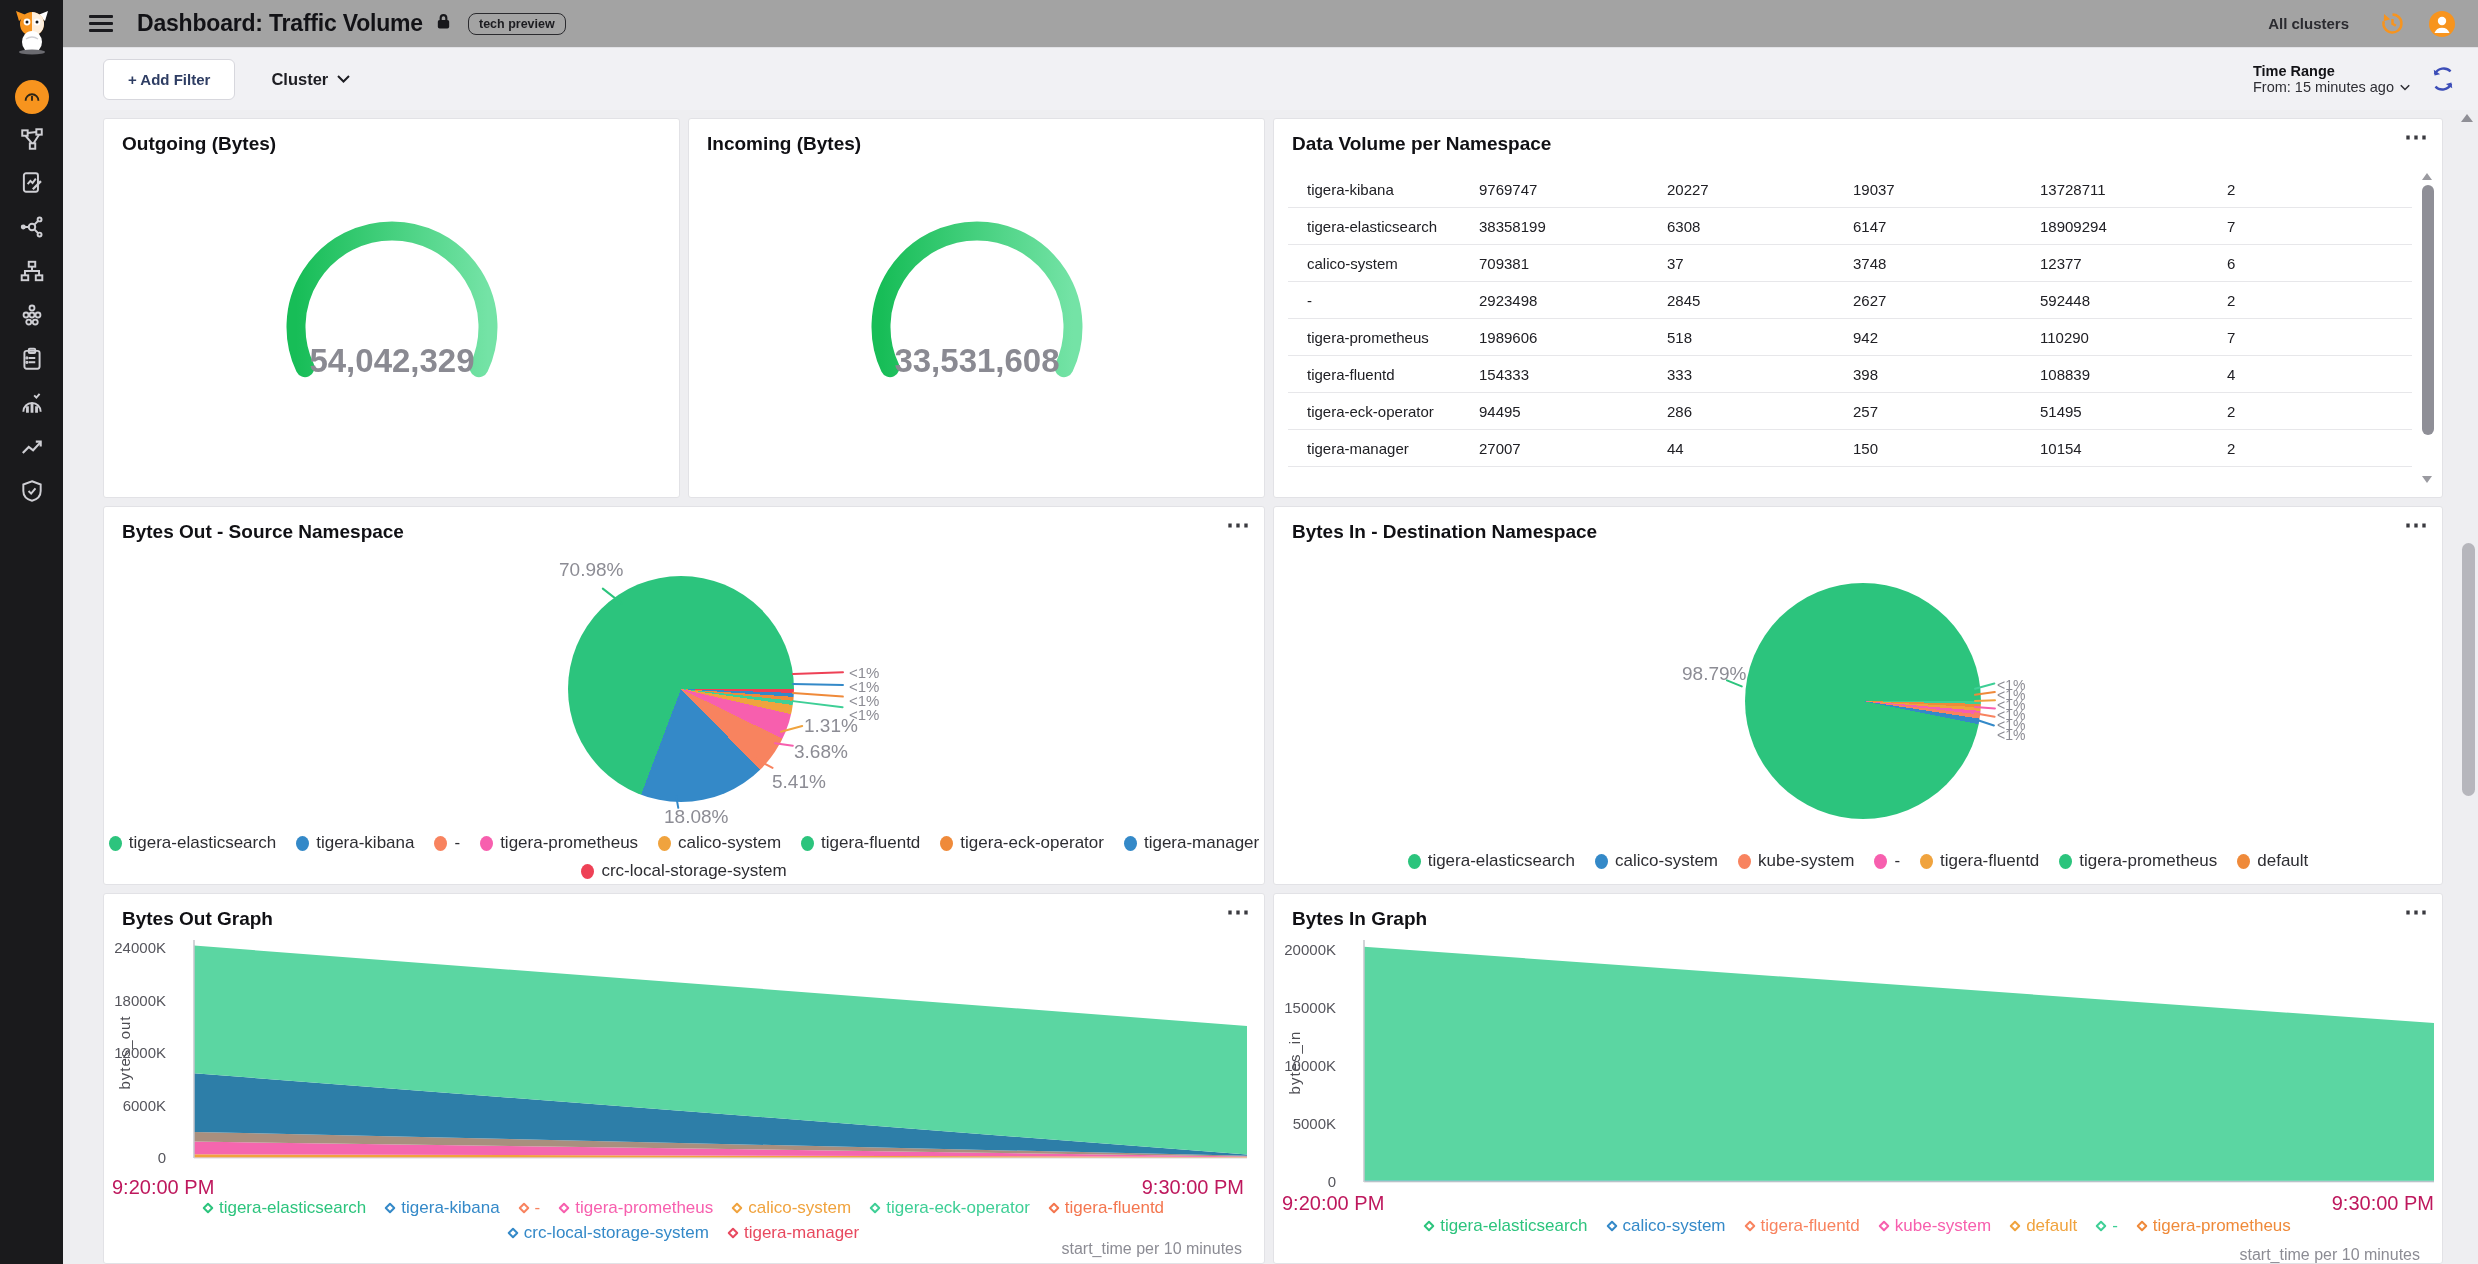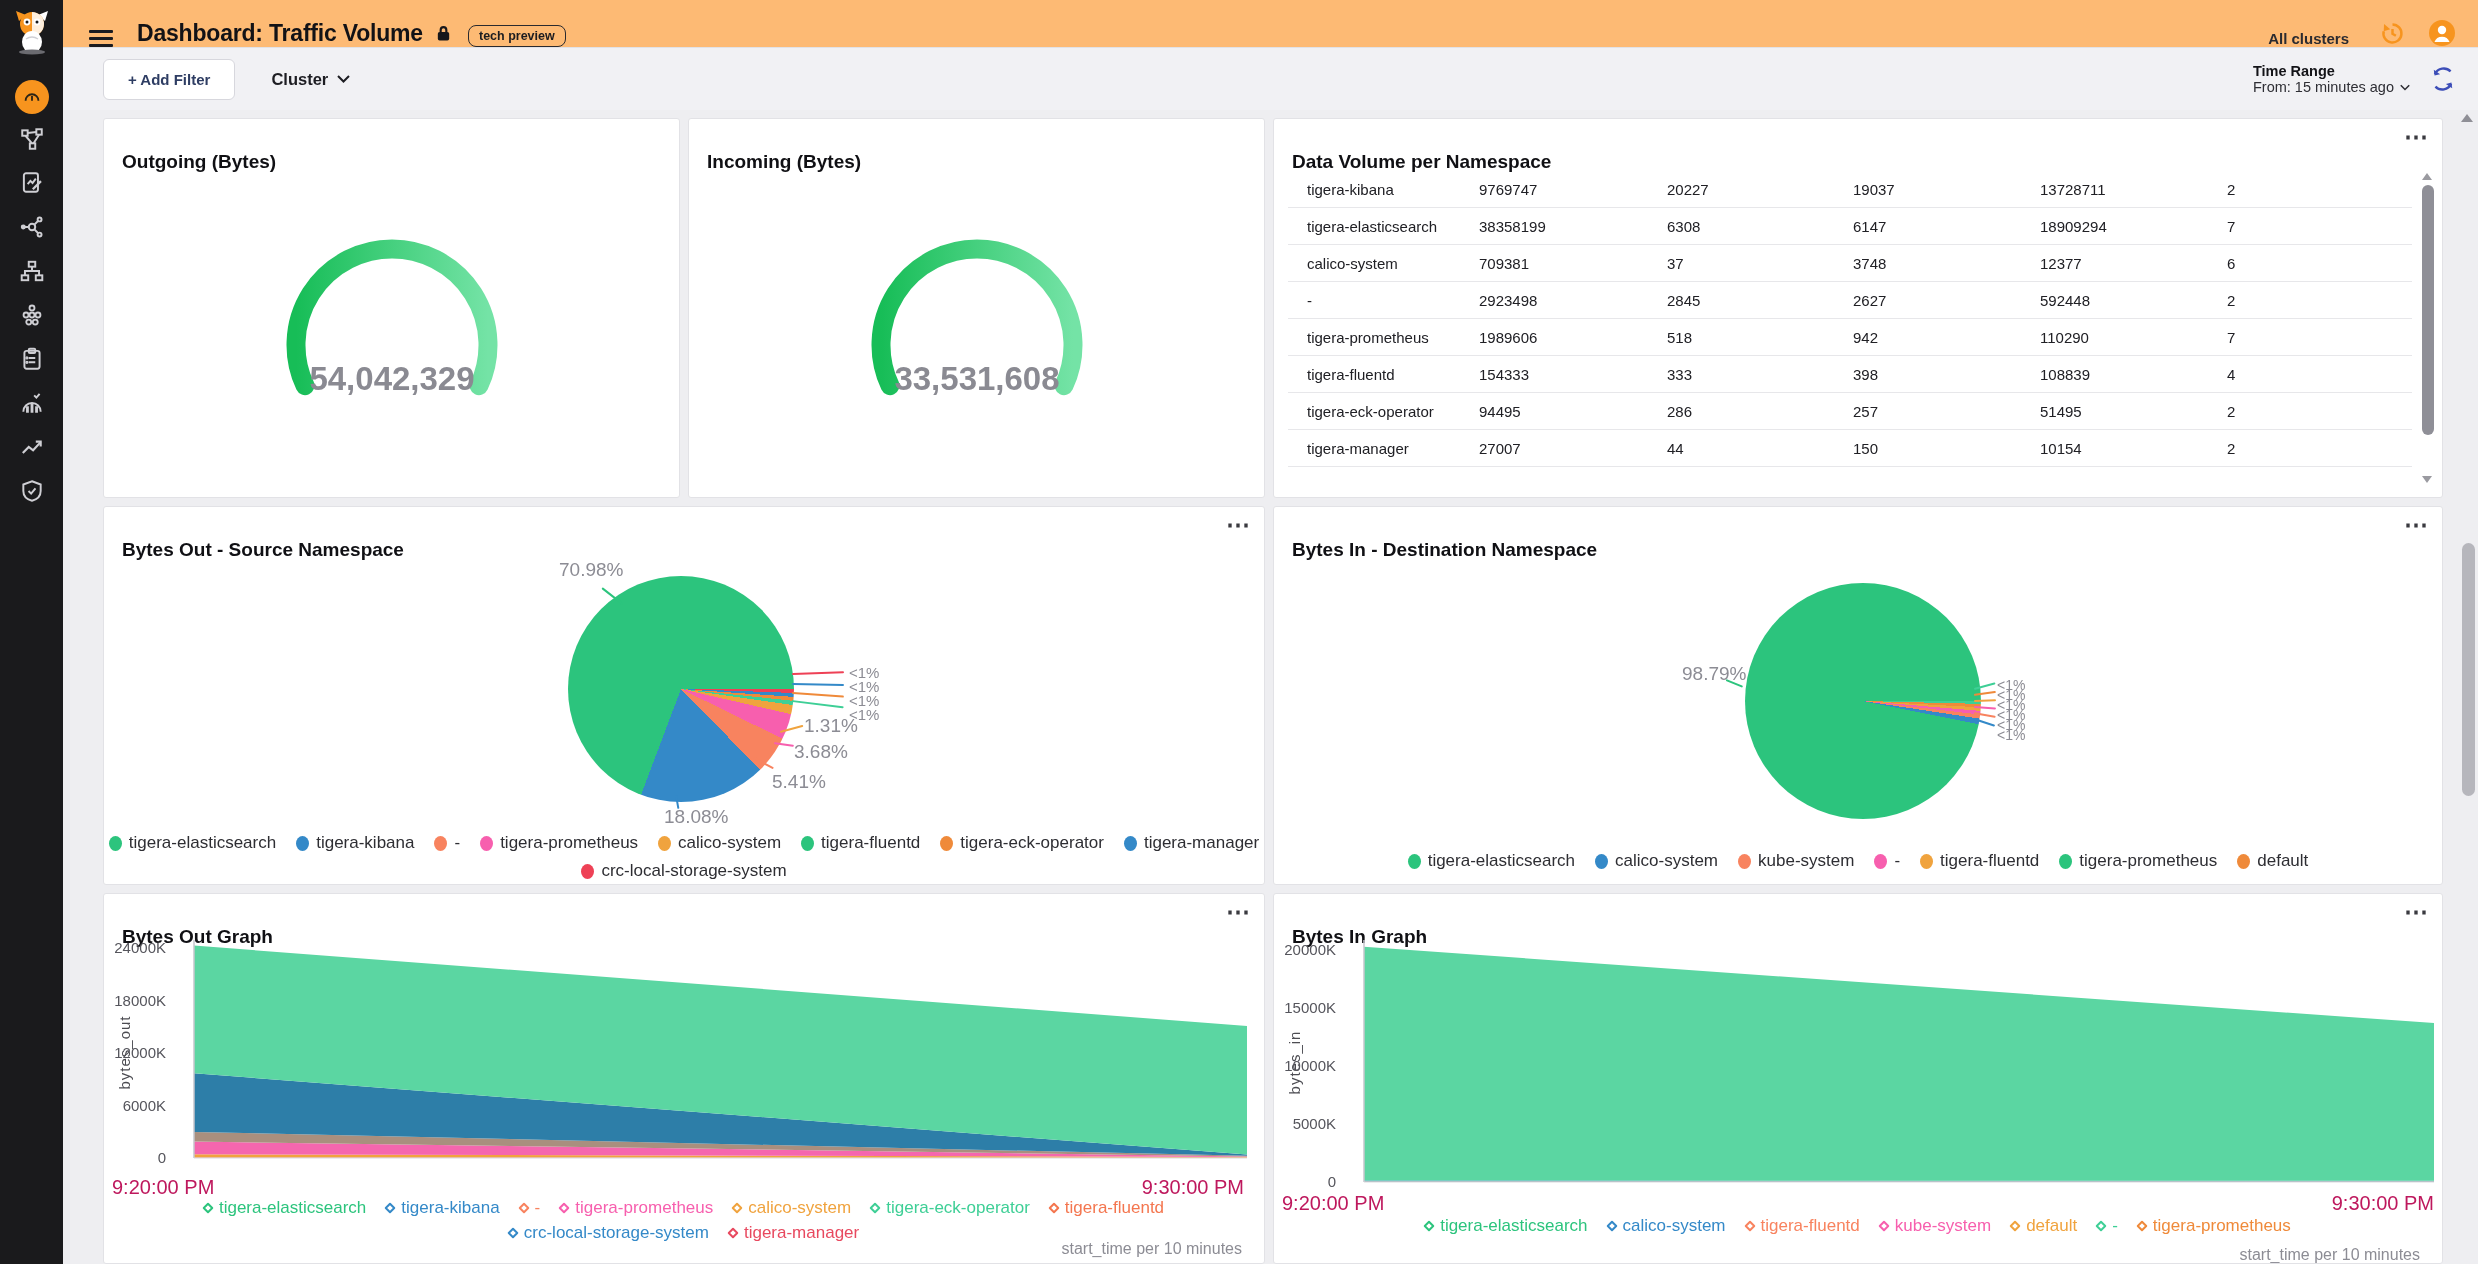--- a/index.html
+++ b/index.html
@@ -4,40 +4,40 @@
 <style>
   *{box-sizing:border-box;margin:0;padding:0}
   html,body{width:2478px;height:1264px;overflow:hidden}
   body{position:relative;font-family:"Liberation Sans",sans-serif;background:#eeeef1;color:#1c1c20}
   
   .sidebar{position:absolute;left:0;top:0;width:63px;height:100%;background:#1a1a1c;display:flex;flex-direction:column;align-items:center;z-index:20}
   .logo{margin:9px 0 16px}
   .nav-ic{width:44px;height:44px;display:flex;align-items:center;justify-content:center;cursor:pointer}
   .nav-active{width:34px;height:34px;border-radius:50%;background:#f7941e;display:flex;align-items:center;justify-content:center}
   
-  .topbar{position:absolute;left:63px;top:0;right:0;height:48px;background:#fdba74;border-bottom:1px solid #e2e2e6;display:flex;align-items:flex-end;padding:0 18px;z-index:10}
+  .topbar{position:absolute;left:63px;top:0;right:0;height:48px;background:#a3a3a3;border-bottom:1px solid #e2e2e6;display:flex;align-items:center;padding:0 18px;z-index:10}
   .burger{width:24px;display:flex;flex-direction:column;gap:4px;cursor:pointer;margin-left:8px}
   .burger div{height:3px;background:#1b1b1f;border-radius:1px}
   .pg-title{font-size:23px;font-weight:700;color:#121216;margin-left:24px;letter-spacing:-.2px}
   .lock{margin-left:12px}
   .badge{margin-left:16px;border:1.5px solid #2a2a2e;border-radius:8px;padding:3px 10px;font-size:12.5px;font-weight:600;color:#1c1c20}
   .tb-spacer{flex:1}
   .all-clusters{font-size:15px;font-weight:700;color:#2b2b30;margin-right:30px;cursor:pointer}
   .tb-icon{margin-right:22px;cursor:pointer;display:flex}
   
   .filterbar{position:absolute;left:63px;top:48px;right:0;height:62px;background:#f1f1f4;display:flex;align-items:center;padding:0 0 0 40px;z-index:5}
   .add-filter{background:#fff;border:1px solid #d7d7dd;border-radius:6px;padding:11px 24px;font-size:15px;font-weight:600;color:#2e3d63;cursor:pointer;font-family:inherit}
   .cluster-dd{margin-left:36px;font-size:16.5px;font-weight:700;color:#1d1d22;display:flex;align-items:center;gap:9px;cursor:pointer}
   .tr-block{margin-left:auto;text-align:left}
   .tr-label{font-size:14.5px;font-weight:700;color:#131317}
   .tr-value{font-size:14.5px;color:#2e2e34;display:flex;align-items:center;gap:6px;cursor:pointer}
   .refresh{margin:0 22px 0 20px;cursor:pointer;display:flex}
   
   .panel{position:absolute;background:#fff;border:1px solid #e2e2e6;border-radius:3px;overflow:hidden}
-  .panel-title{font-size:19px;font-weight:700;color:#101014;padding:32px 18px 0}
+  .panel-title{font-size:19px;font-weight:700;color:#101014;padding:14px 18px 0}
   .menu-dots{position:absolute;top:4px;right:13px;font-size:24px;font-weight:700;color:#3a3a40;cursor:pointer;letter-spacing:1px}
   #p-out{left:103px;top:118px;width:577px;height:380px}
   #p-in{left:688px;top:118px;width:577px;height:380px}
   #p-table{left:1273px;top:118px;width:1170px;height:380px}
   #p-pieout{left:103px;top:506px;width:1162px;height:379px}
   #p-piein{left:1273px;top:506px;width:1170px;height:379px}
   #p-gout{left:103px;top:893px;width:1162px;height:371px}
   #p-gin{left:1273px;top:893px;width:1170px;height:371px}
   
   .gauge-wrap{display:flex;justify-content:center;margin-top:66px}

